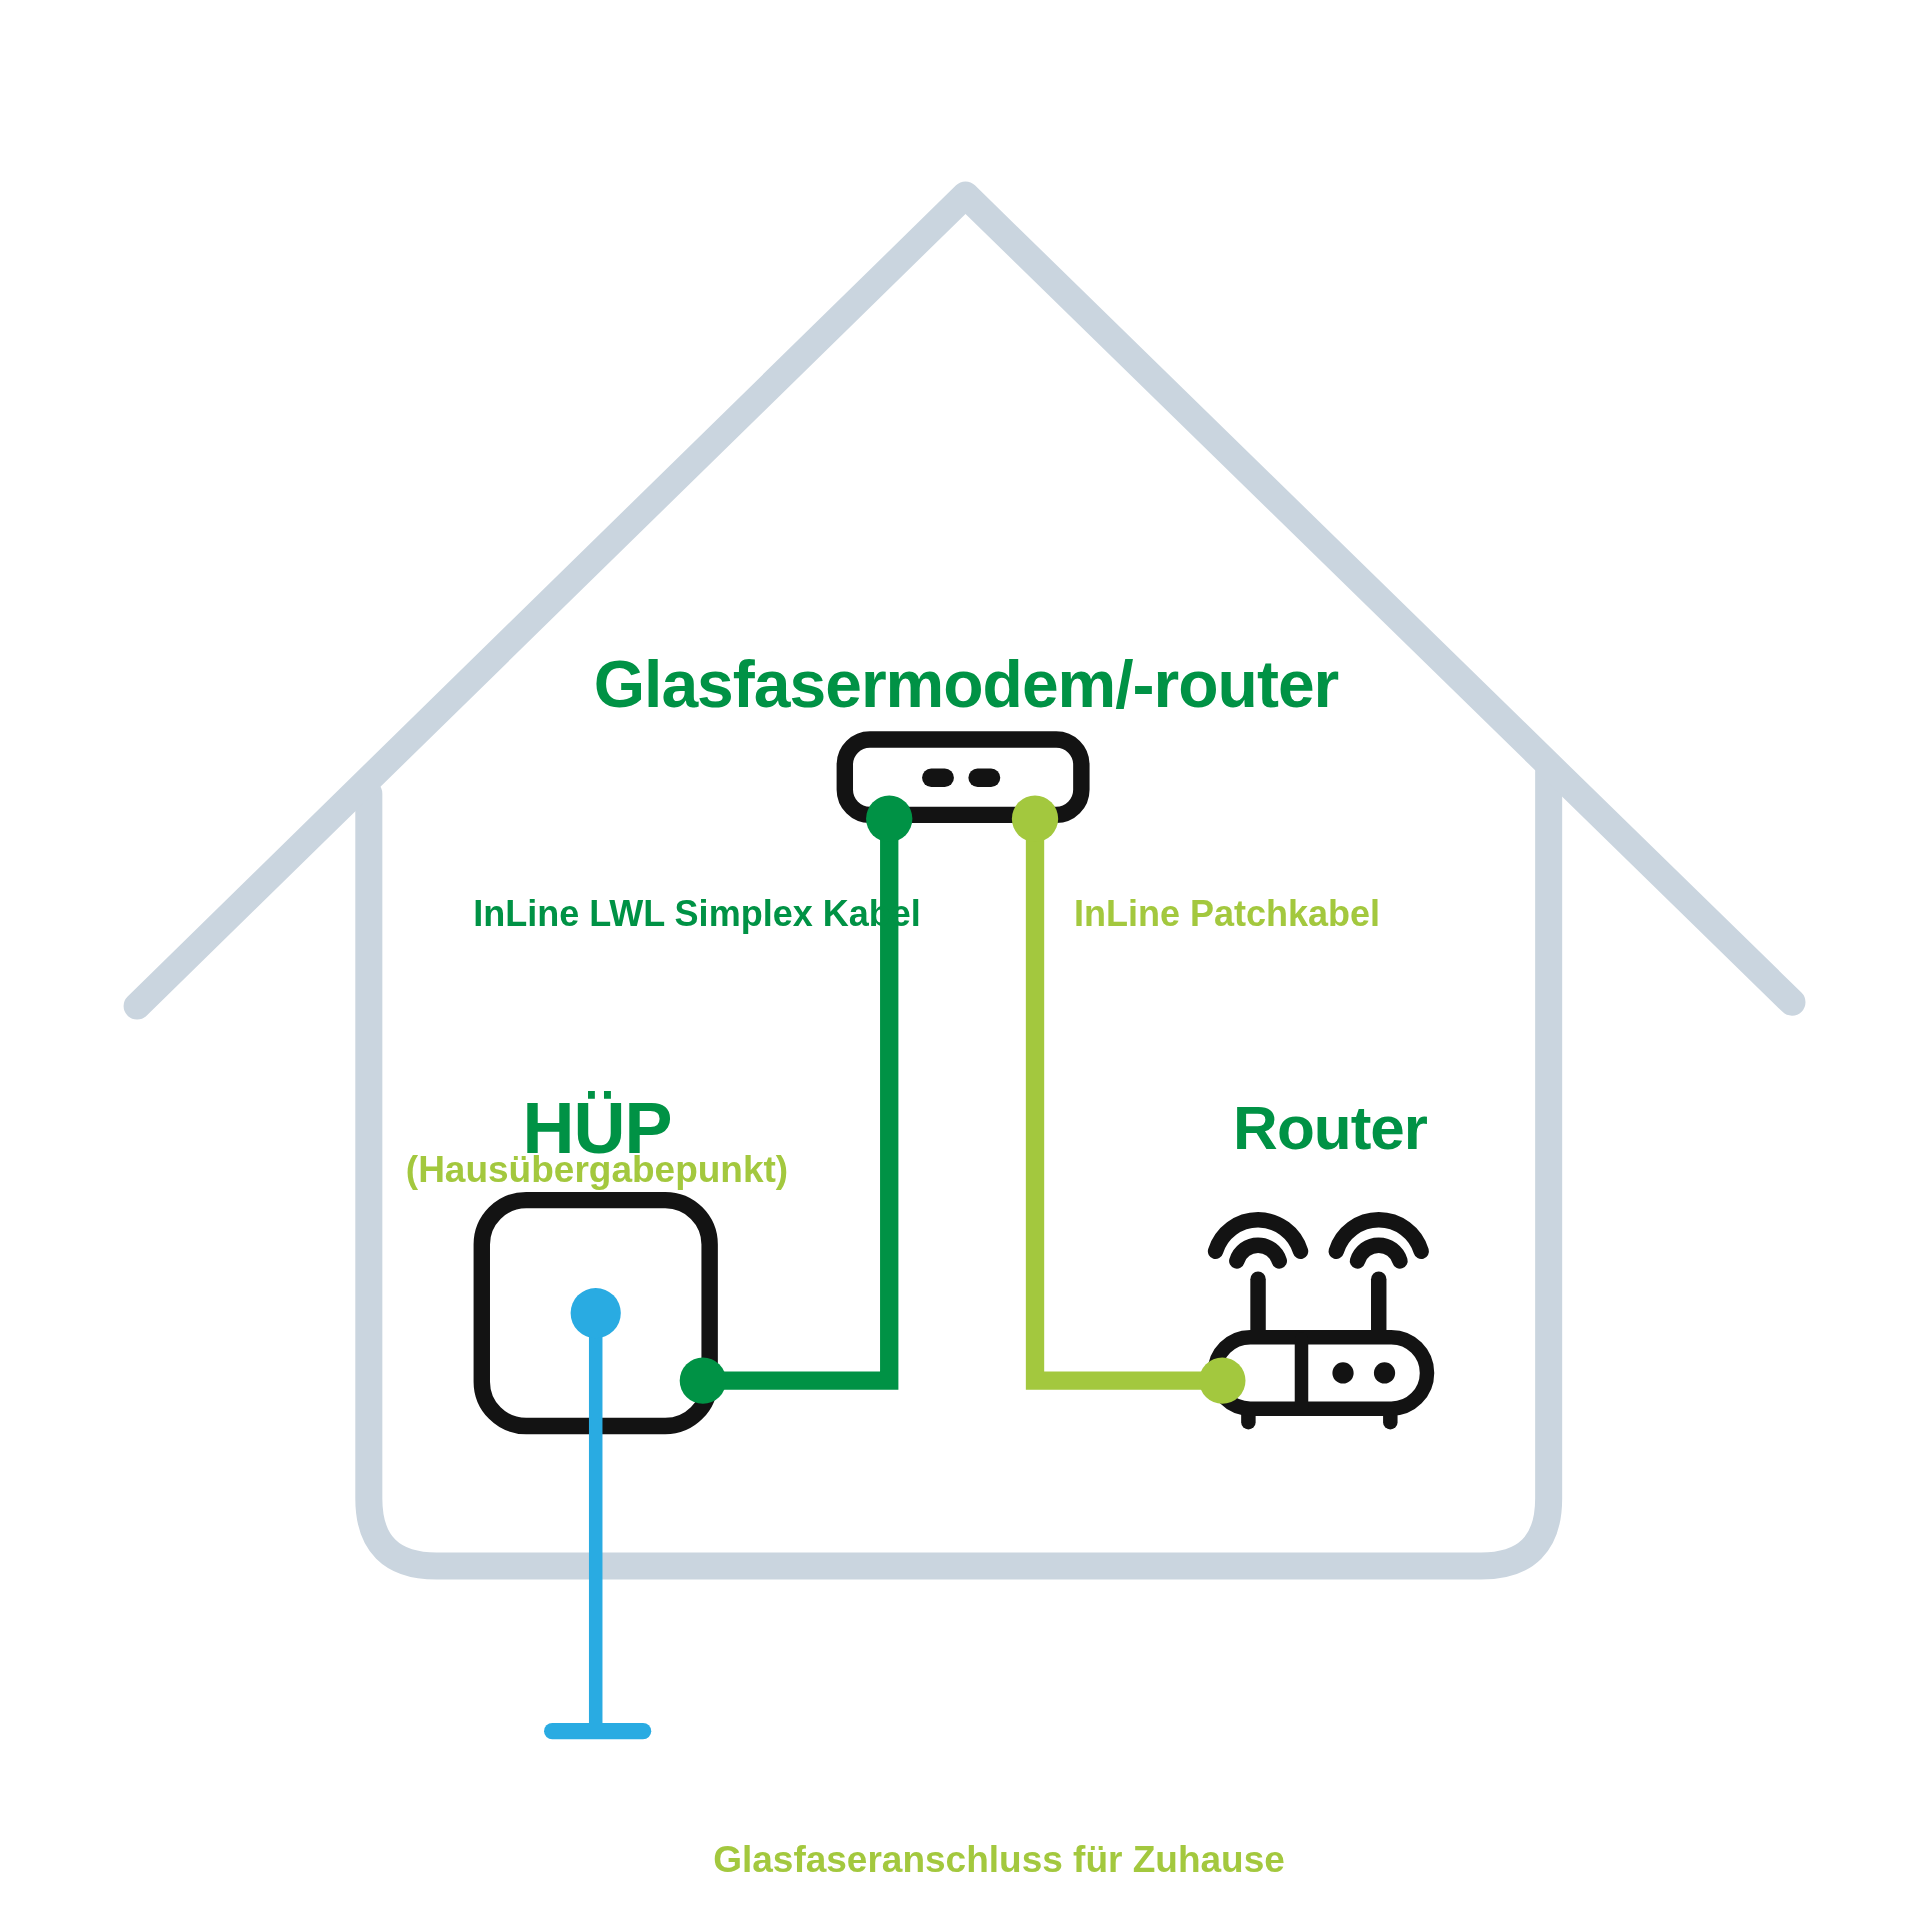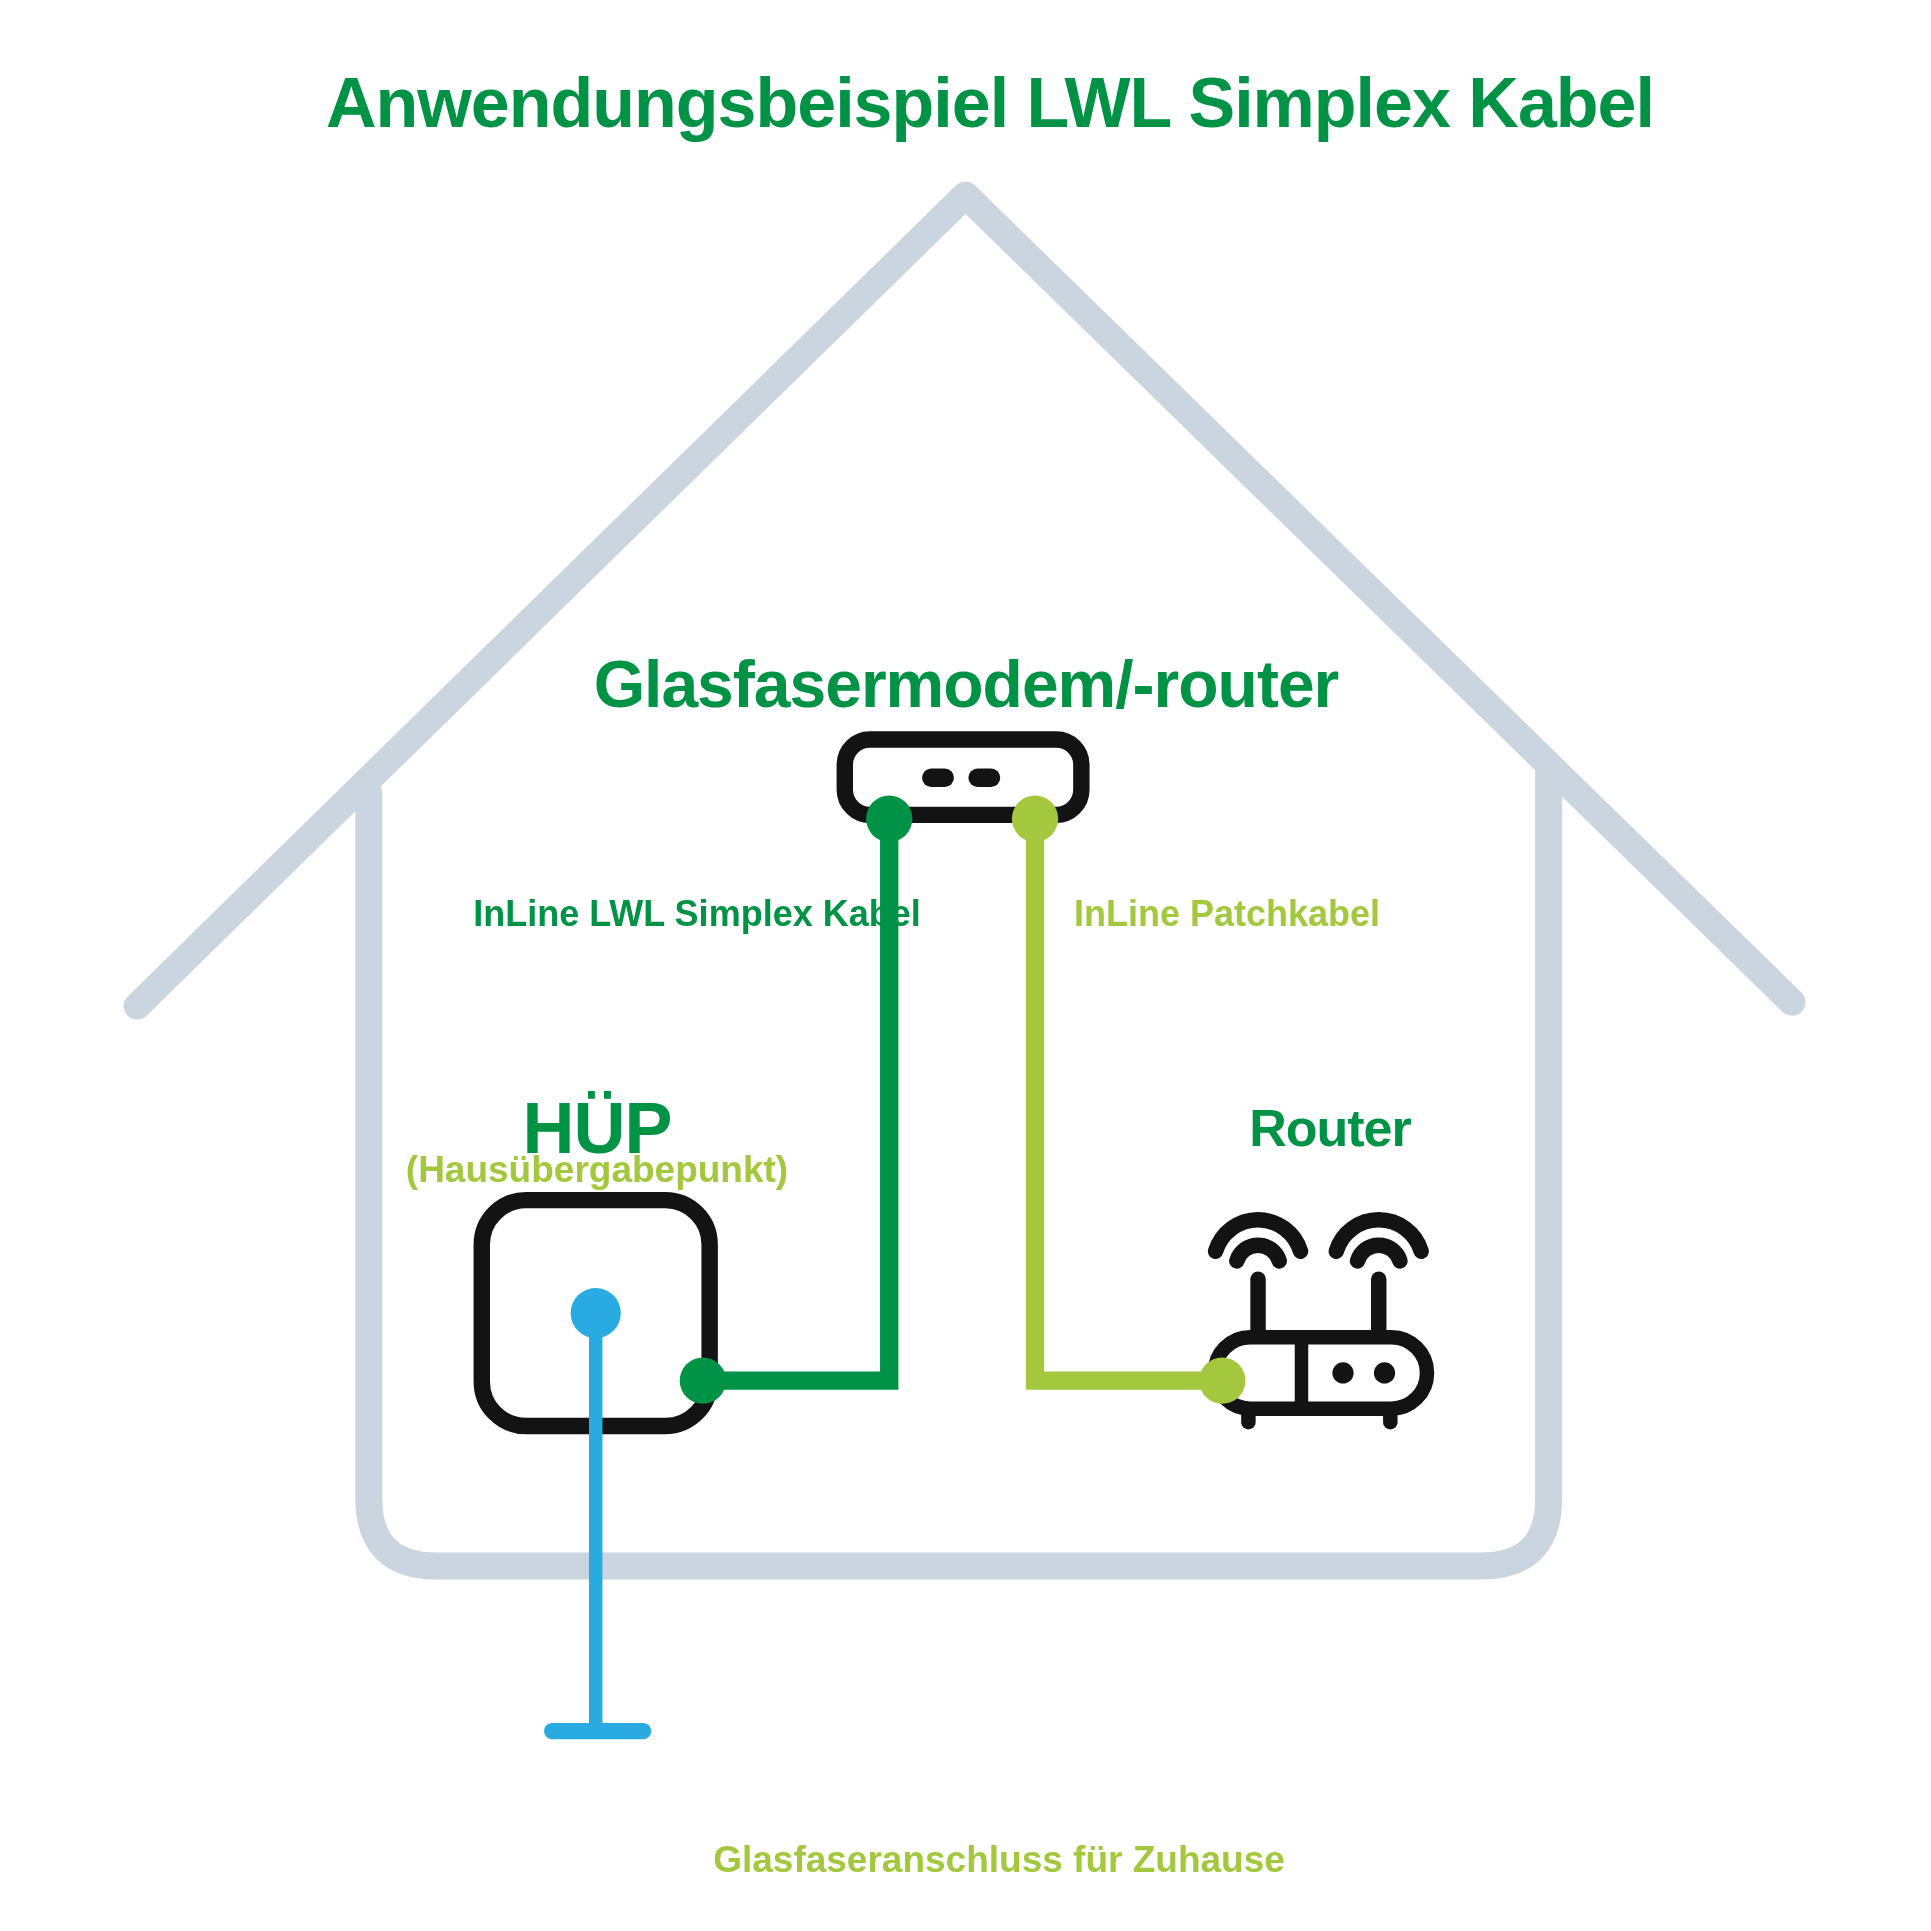--- a/index.html
+++ b/index.html
@@ -29,21 +29,21 @@
     text-align:center;
   }
   .green{color:var(--green);}
   .lgreen{color:var(--lgreen);}
   .title-lbl{left:990px;top:103px;font-size:70px;letter-spacing:-1px;}
   .modem-lbl{left:966px;top:684px;font-size:66px;letter-spacing:-1px;}
   .simplex-lbl{left:662px;top:914px;font-size:36px;margin-left:35px;}
   .patch-lbl{left:1227px;top:914px;font-size:36px;}
   .hup-lbl{left:597px;top:1128px;font-size:72px;letter-spacing:-1px;}
   .hup-sub-lbl{left:597px;top:1169px;font-size:37px;font-weight:600;}
-  .router-lbl{left:1330px;top:1128px;font-size:52px;letter-spacing:-1px;}
+  .router-lbl{left:1330px;top:1128px;font-size:62px;letter-spacing:-1px;}
   .ftth-lbl{left:987px;top:1804px;font-size:70px;letter-spacing:-1px;}
   .ftth-sub-lbl{left:987px;top:1859px;font-size:37px;margin-left:12px;}
 </style>
 </head>
 <body>
 
 <div class="canvas">
 
   <svg class="gfx" viewBox="0 0 2000 2000" aria-hidden="true">
 
@@ -87,21 +87,20 @@
       <circle cx="1266" cy="1430" r="24" fill="var(--lgreen)"></circle>
     </g>
 
     <g>
       <line x1="617" y1="1360" x2="617" y2="1792" stroke="var(--blue)" stroke-width="14"></line>
       <line x1="572" y1="1793" x2="666" y2="1793" stroke="var(--blue)" stroke-width="17" stroke-linecap="round"></line>
       <circle cx="617" cy="1360" r="26" fill="var(--blue)"></circle>
     </g>
   </svg>
 
-  <div class="lbl green title-lbl">Anwendungsbeispiel LWL Simplex Kabel</div>
 
   <div class="lbl green modem-lbl">Glasfasermodem/-router</div>
 
   <div class="lbl green simplex-lbl">InLine LWL Simplex Kabel</div>
 
   <div class="lbl lgreen patch-lbl">InLine Patchkabel</div>
 
   <div class="lbl green hup-lbl">HÜP</div>
 
   <div class="lbl lgreen hup-sub-lbl">(Hausübergabepunkt)</div>

